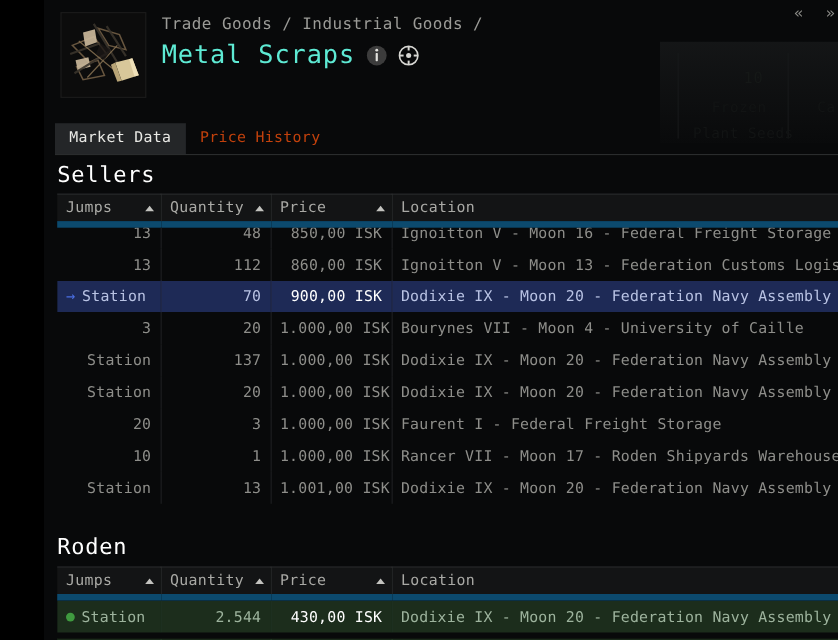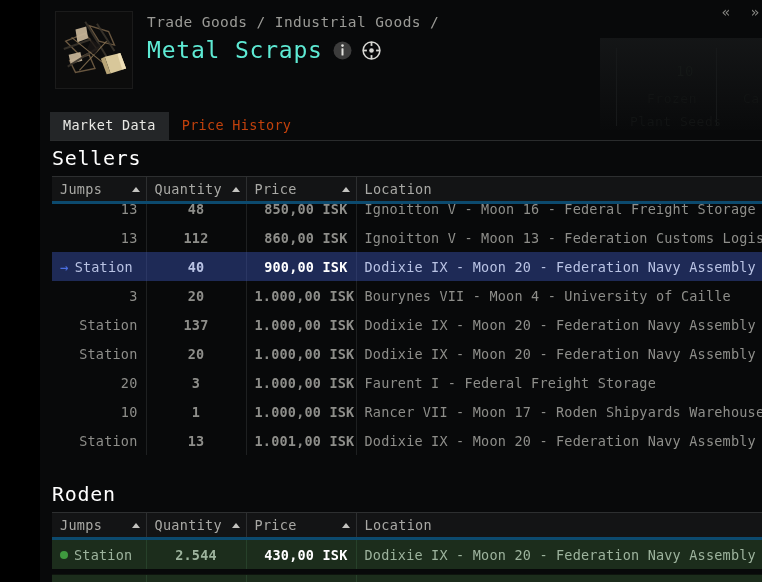--- a/index.html
+++ b/index.html
@@ -171,21 +171,21 @@
   
   table.mk {
     width: 100%;
     border-collapse: collapse;
     table-layout: fixed;
     font-size: 13.5px;
   }
   table.mk th {
     background: #131415;
     border-top: 1px solid #2d2f30;
-    border-bottom: 3px solid #0c4a6e;
+    border-bottom: 6px solid #0c4a6e;
     border-right: 1px solid #2d2f30;
     color: #a9a9a5;
     font-weight: normal;
     text-align: left;
     padding: 4px 6px 4px 8px;
     letter-spacing: .3px;
     height: 23px;
     position: relative;
     white-space: nowrap;
     cursor: pointer;
@@ -214,22 +214,22 @@
     overflow: hidden;
     text-overflow: clip;
     letter-spacing: .2px;
   }
   table.mk td:last-child { border-right: none; }
 
   .c-jumps  { width: 94px;  }
   .c-qty    { width: 100px; text-align: right; }
   .c-price  { width: 110px; text-align: right; }
 
-  td.t-qty   { text-align: center; color: #8e8e8a; font-weight: bold; }
-  td.t-price { text-align: right; color: #e8e8e4; font-weight: bold; }
+  td.t-qty   { text-align: right; color: #8e8e8a; }
+  td.t-price { text-align: right; color: #e8e8e4; font-weight: normal; }
   td.t-loc   { color: #8e8e8a; padding-left: 9px; }
   td.t-jumps { text-align: right; color: #8e8e8a; padding-right: 9px; }
 
   tr.row-sel td {
     background: #1e2a56;
     color: #b9c3e4;
     border-right-color: #2b3764;
   }
   tr.row-sel td.t-price { color: #ffffff; }
   tr.row-sel td.t-loc   { color: #b9c3e4; }
@@ -460,21 +460,21 @@
                 <td class="t-price">860,00 ISK</td>
                 <td class="t-loc">Ignoitton V - Moon 13 - Federation Customs Logistic Support</td>
               </tr>
               <tr class="row-sel">
                 <td class="t-jumps" style="text-align: left;">
                   <div class="jump-cell">
                     <span class="arrow-ic">→</span>
                     <span class="jump-txt">Station</span>
                   </div>
                 </td>
-                <td class="t-qty">40</td>
+                <td class="t-qty">70</td>
                 <td class="t-price">900,00 ISK</td>
                 <td class="t-loc">Dodixie IX - Moon 20 - Federation Navy Assembly Plant</td>
               </tr>
               <tr>
                 <td class="t-jumps"><span>3</span></td>
                 <td class="t-qty">20</td>
                 <td class="t-price">1.000,00 ISK</td>
                 <td class="t-loc">Bourynes VII - Moon 4 - University of Caille</td>
               </tr>
               <tr>

